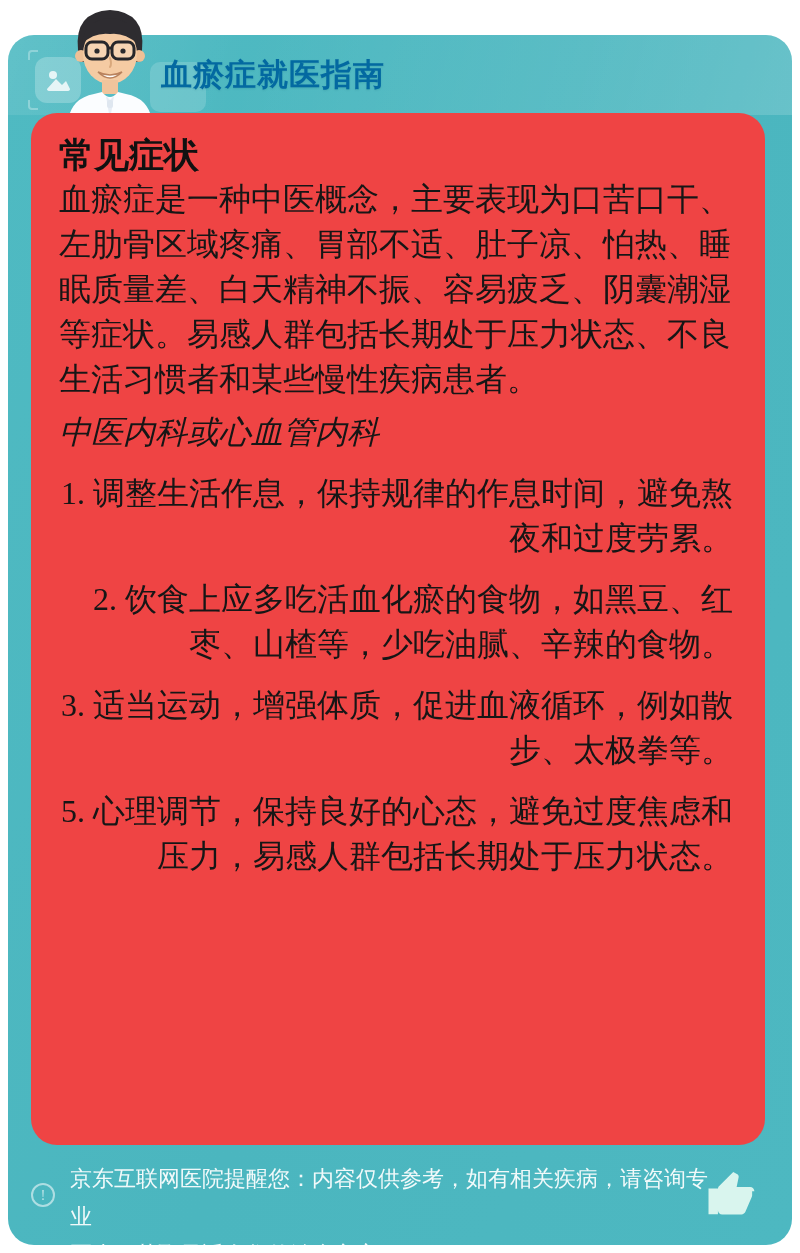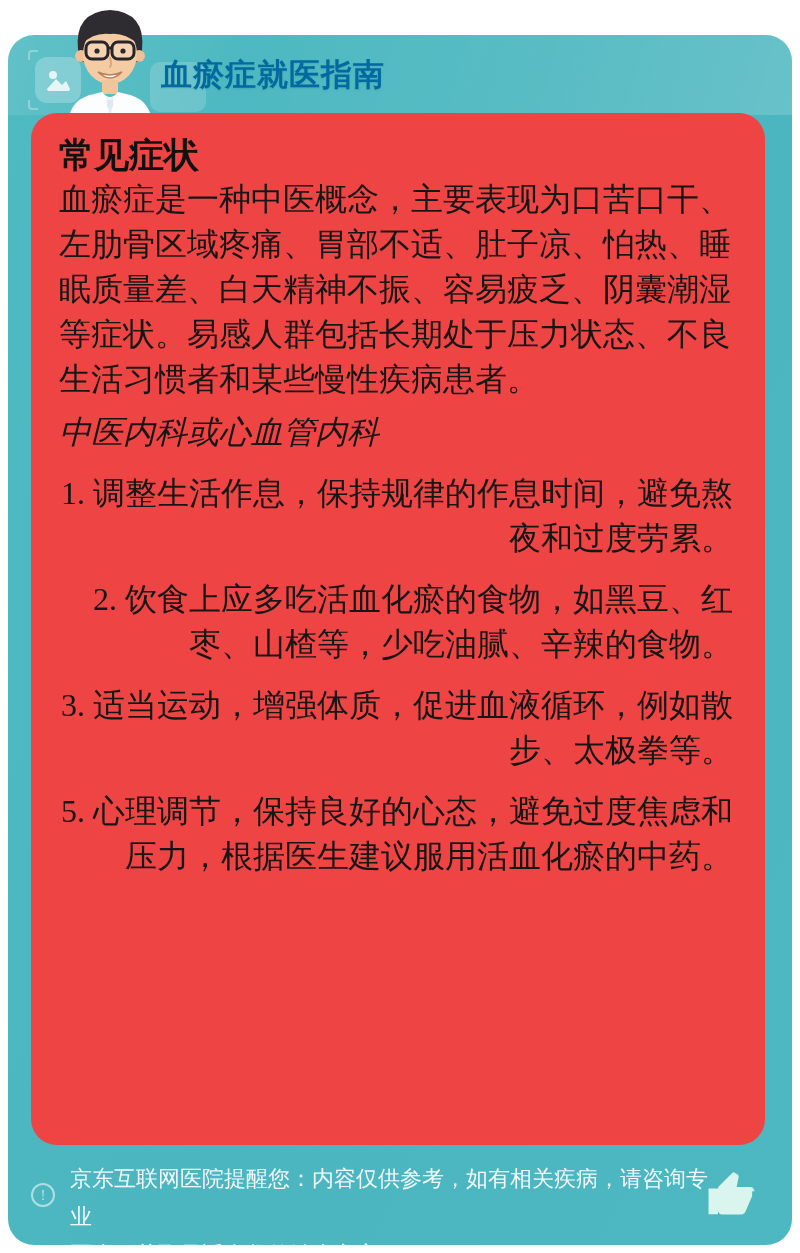--- a/index.html
+++ b/index.html
@@ -139,21 +139,21 @@
 <div class="card">
   <h2 class="h-symptoms">常见症状</h2>
   <p class="body">血瘀症是一种中医概念，主要表现为口苦口干、左肋骨区域疼痛、胃部不适、肚子凉、怕热、睡眠质量差、白天精神不振、容易疲乏、阴囊潮湿等症状。易感人群包括长期处于压力状态、不良生活习惯者和某些慢性疾病患者。</p>
 
   <p class="body dept">中医内科或心血管内科</p>
 
 
   <p class="body tip"><span class="num">1.</span> <span>调整生活作息，保持规律的作息时间，避免熬夜和过度劳累。</span></p>
   <p class="body tip"><span class="num">2.</span> <span>饮食上应多吃活血化瘀的食物，如黑豆、红枣、山楂等，少吃油腻、辛辣的食物。</span></p>
   <p class="body tip"><span class="num">3.</span> <span>适当运动，增强体质，促进血液循环，例如散步、太极拳等。</span></p>
-  <p class="body tip"><span class="num">5.</span> <span>心理调节，保持良好的心态，避免过度焦虑和压力，根据医生建议服用活血化瘀的中药。</span></p>
+  <p class="body tip"><span class="num">5.</span> <span>心理调节，保持良好的心态，避免过度焦虑和压力，易感人群包括长期处于压力状态。</span></p>
 </div>
 
 <div class="alert-badge">!</div>
 <div class="footer-text"><span>京东互联网医院提醒您：内容仅供参考，如有相关疾病，请咨询专业</span><br><span>医生，获取最适合您的治疗方案</span></div>
 
 <button class="thumb-btn" aria-label="like">
   <svg width="64" height="54" viewBox="0 0 24 24">
     <path fill="#d9f5ee" d="M2 21h4.2V9.6H2V21zM22.4 10.8c0-1-.85-1.9-1.9-1.9h-6l.9-4.3.03-.3c0-.4-.16-.75-.42-1L13 2.2 6.75 8.45c-.34.34-.55.8-.55 1.32v9.4c0 1.05.86 1.9 1.9 1.9h8.55c.8 0 1.47-.47 1.75-1.15l2.87-6.7c.08-.22.13-.45.13-.7v-1.72z"></path>
   </svg>
 </button>

